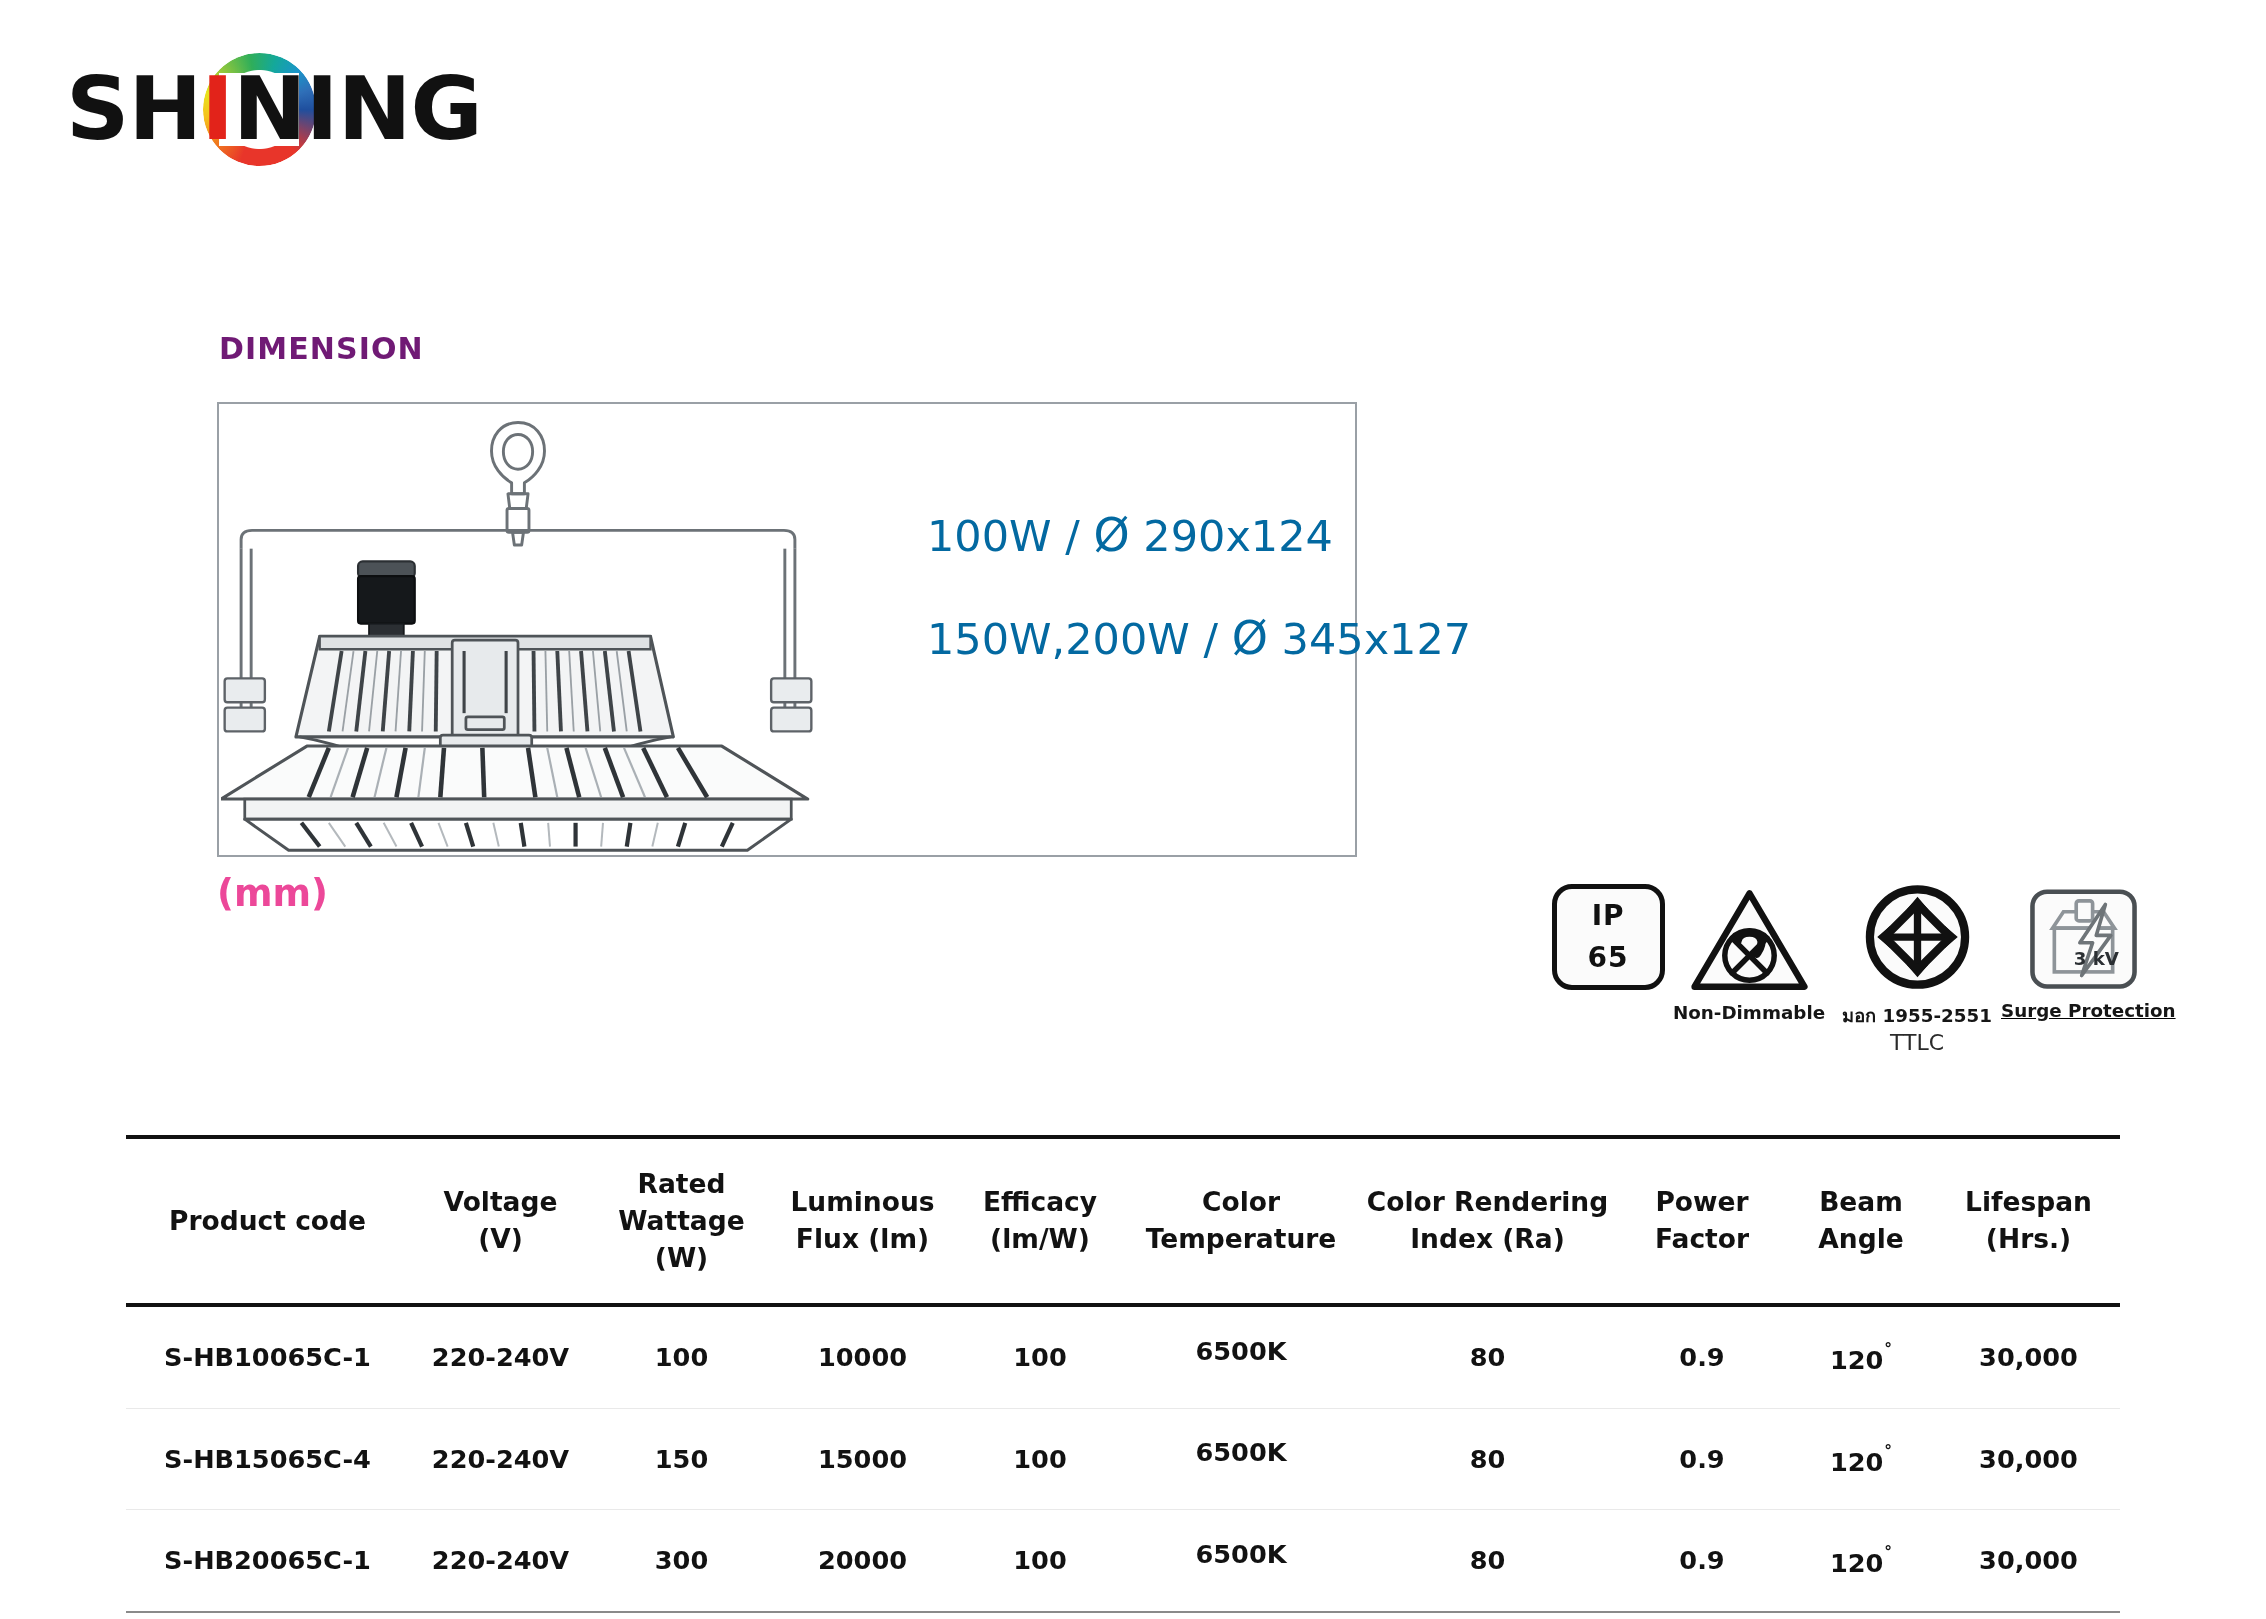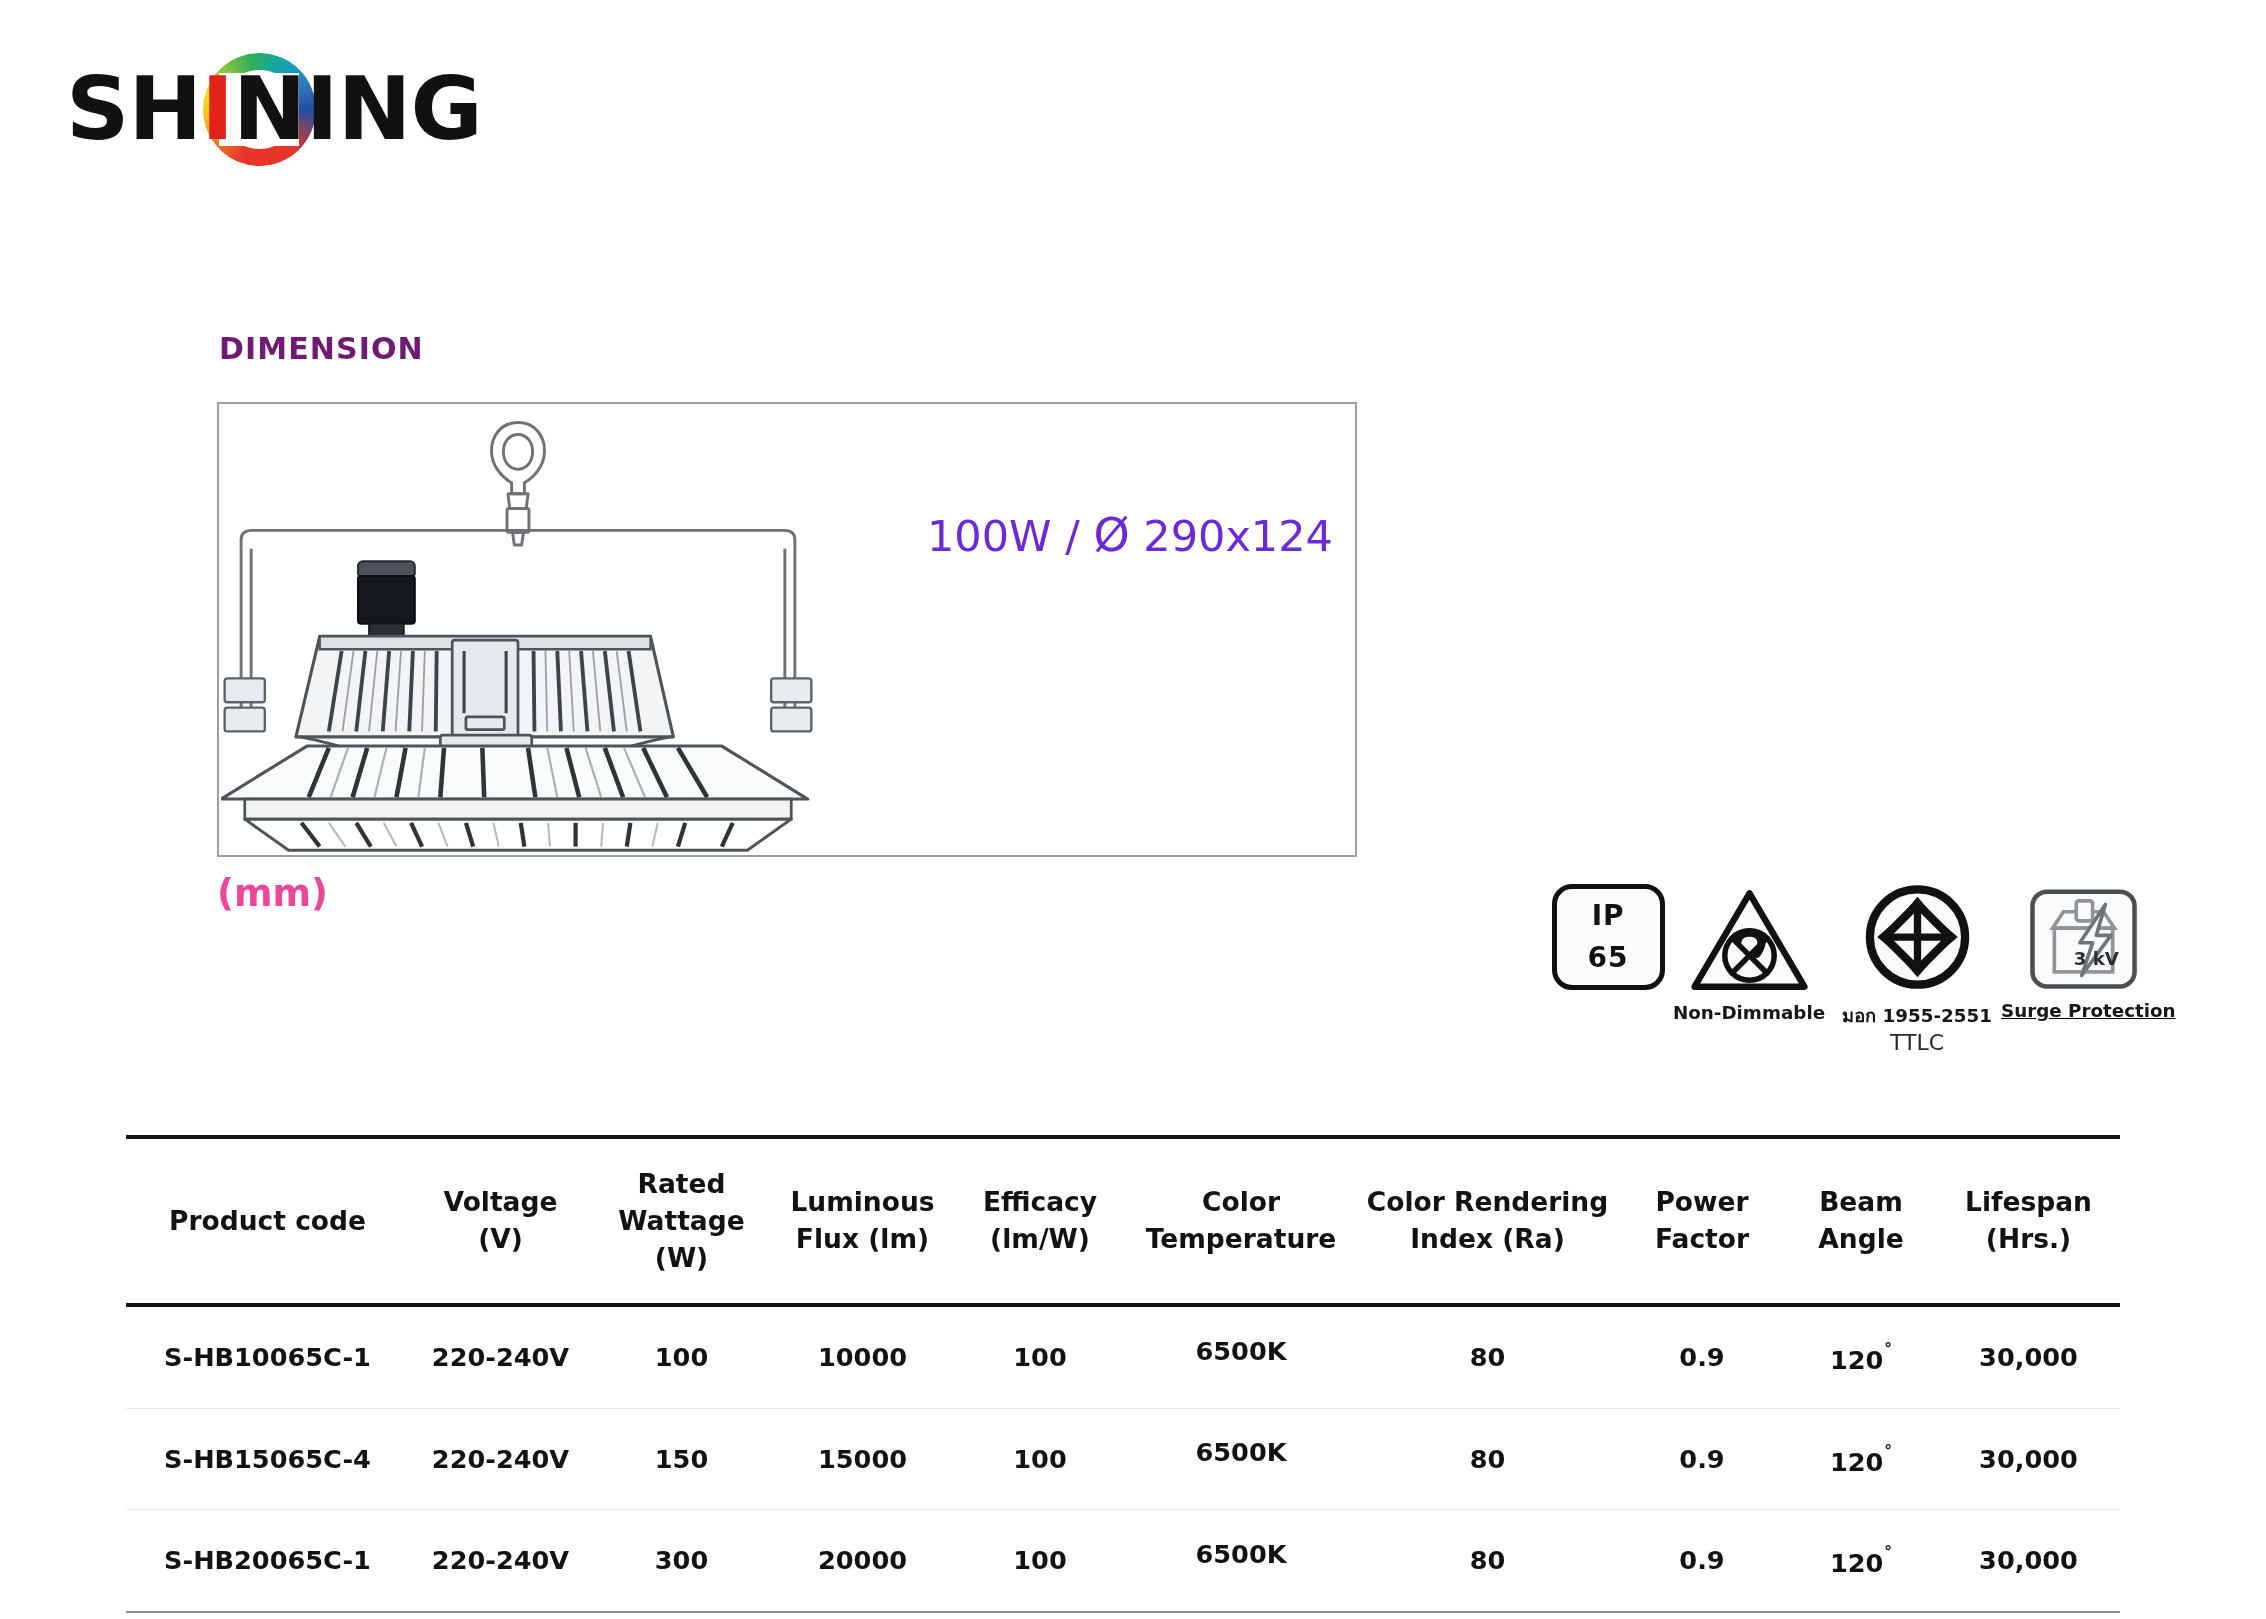--- a/index.html
+++ b/index.html
@@ -107,21 +107,21 @@
   .dim-lines {
     position: absolute;
     left: 927px;
     top: 512px;
     width: 429px;
   }
   .dim-line {
     font-family: "DejaVu Sans", sans-serif;
     font-weight: 400;
     font-size: 43px;
-    color: #6d28d9;
+    color: #0369a1;
     white-space: nowrap;
     line-height: 1;
   }
   .dim-line + .dim-line { margin-top: 57px; }
   .dia { font-size: 46px; }
 
   
   .certs {
     position: absolute;
     left: 1526px;
@@ -347,20 +347,26 @@
       <path d="M478 456 L472 482"></path>
     </g>
   </svg>
 
   <div class="dim-lines">
     <div class="dim-line">
       <span>100W</span>
       <span>/</span>
       <span class="dia">Ø</span>
       <span>290x124</span>
+    </div>
+    <div class="dim-line">
+      <span>150W,200W</span>
+      <span>/</span>
+      <span class="dia">Ø</span>
+      <span>345x127</span>
     </div>
   </div>
 
   <div class="mm-label">(mm)</div>
 
   <div class="certs">
 
     <div class="cert cert-ip">
       <div class="ip-badge">
         <span>IP</span>

